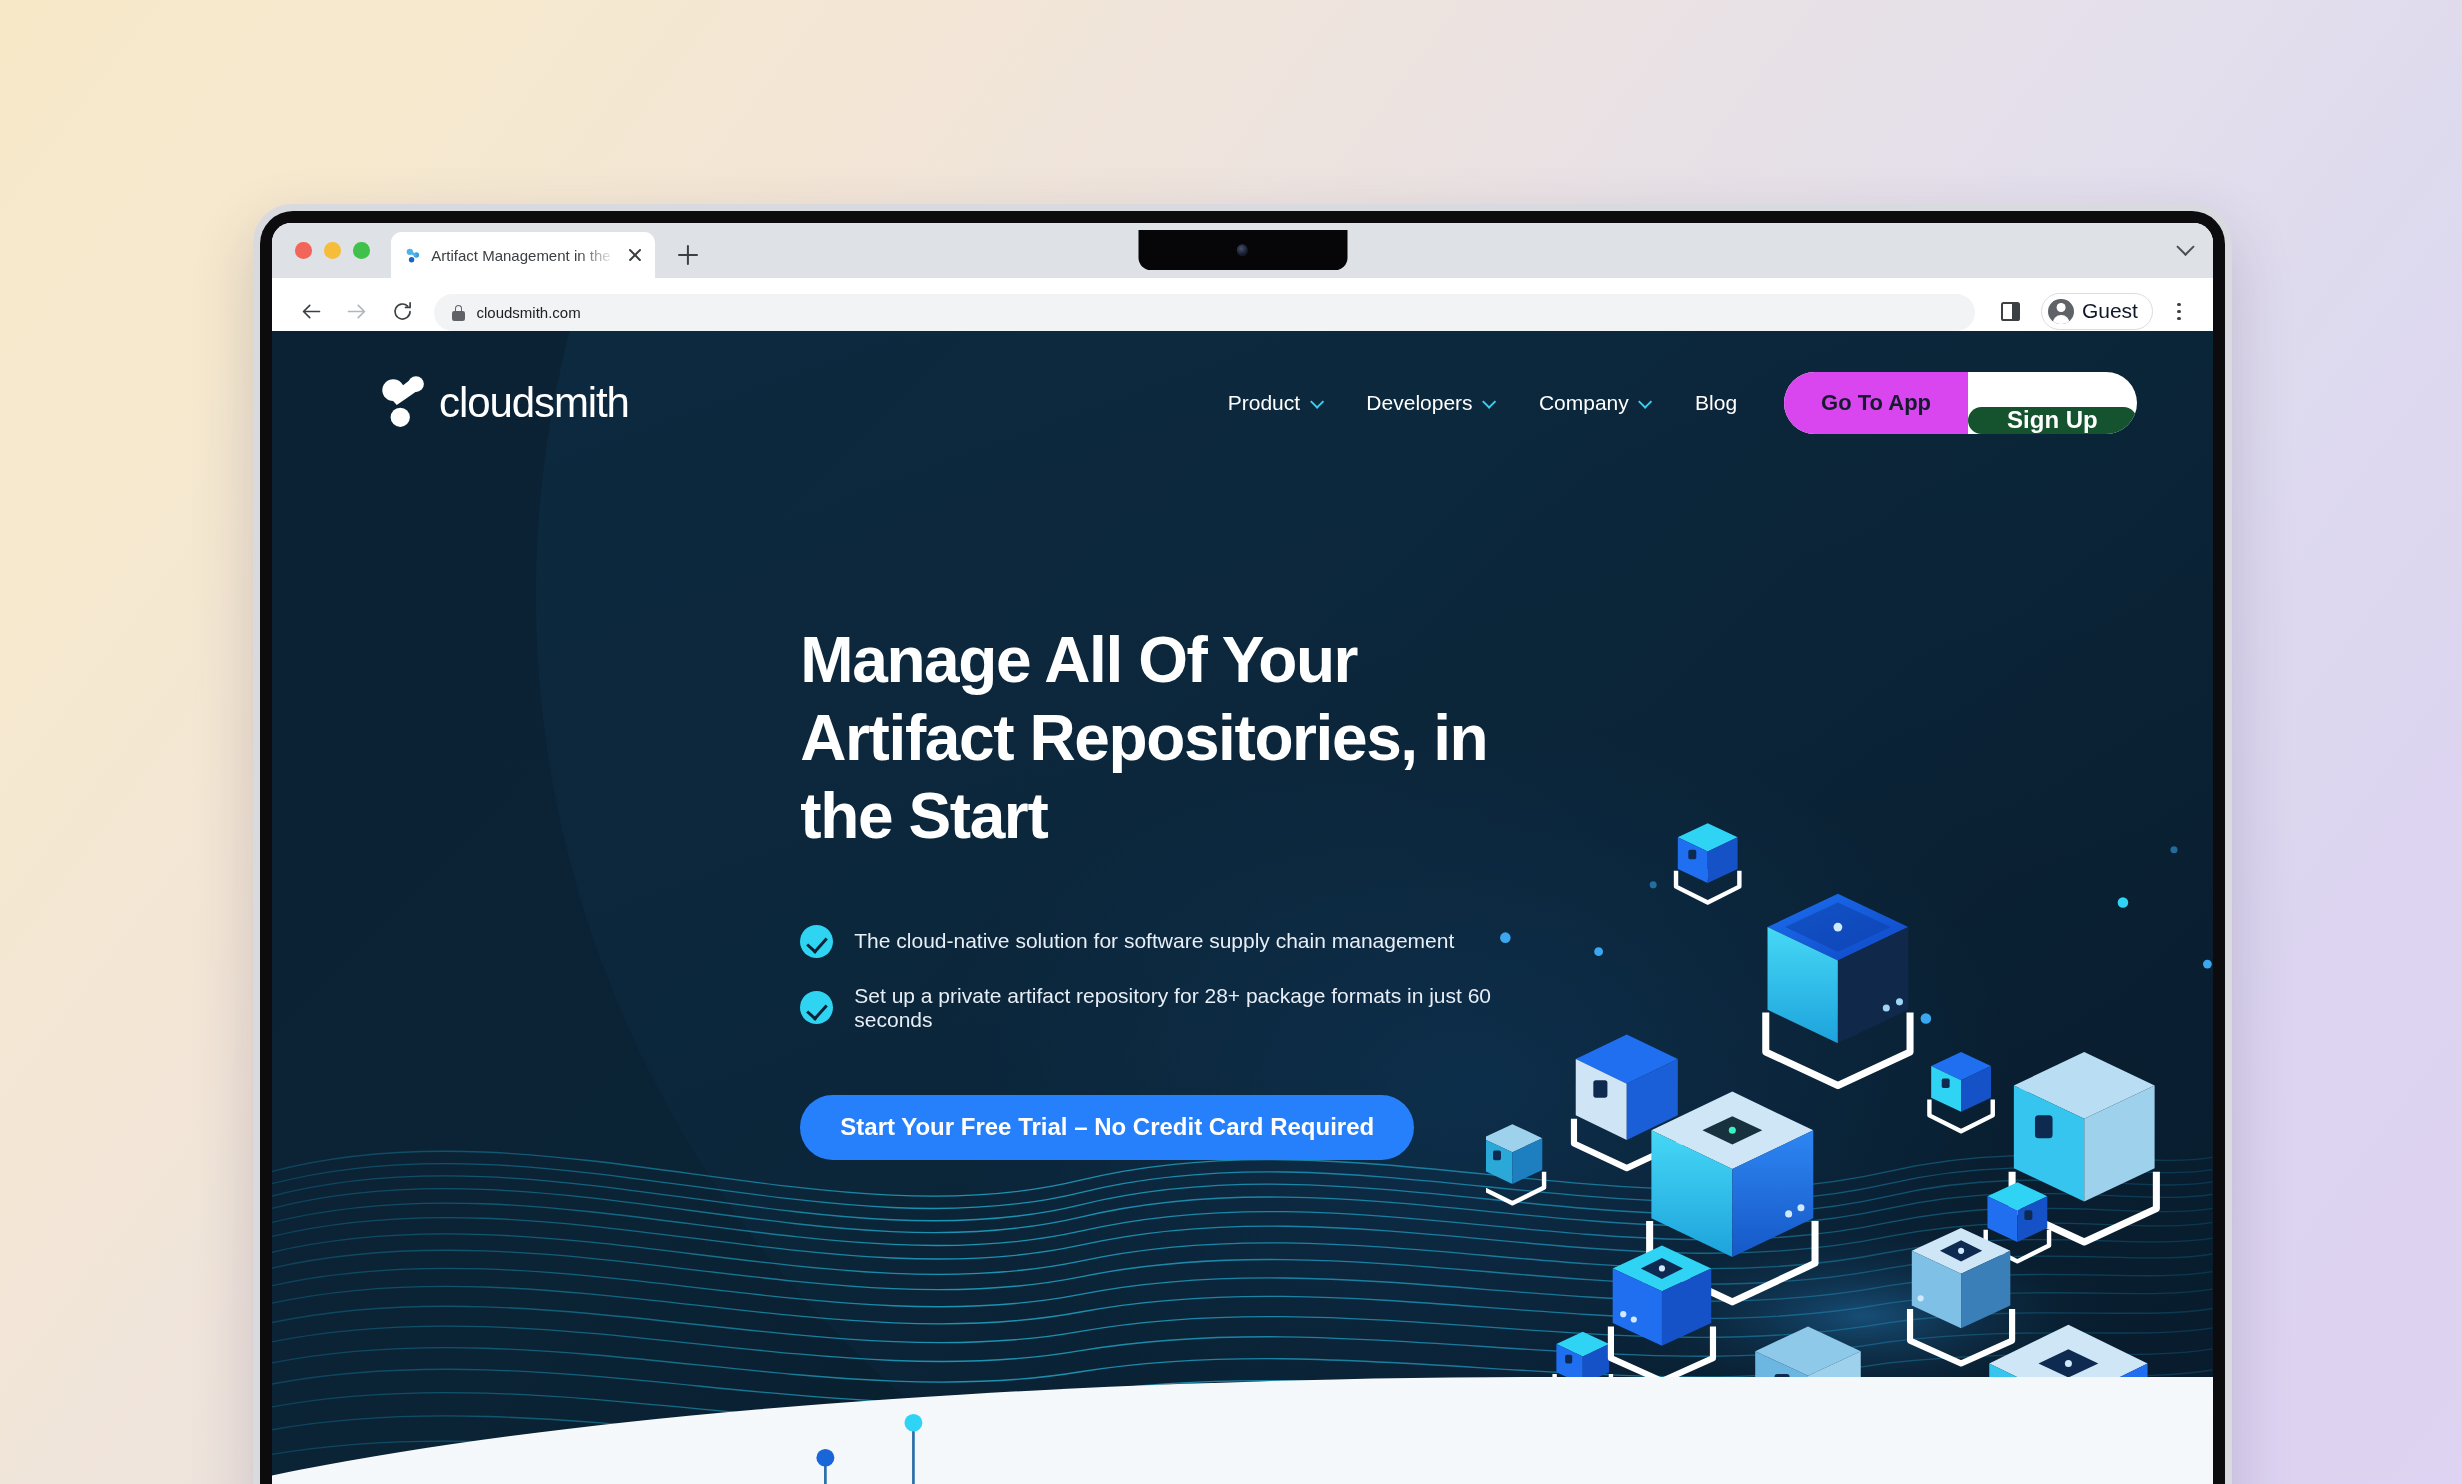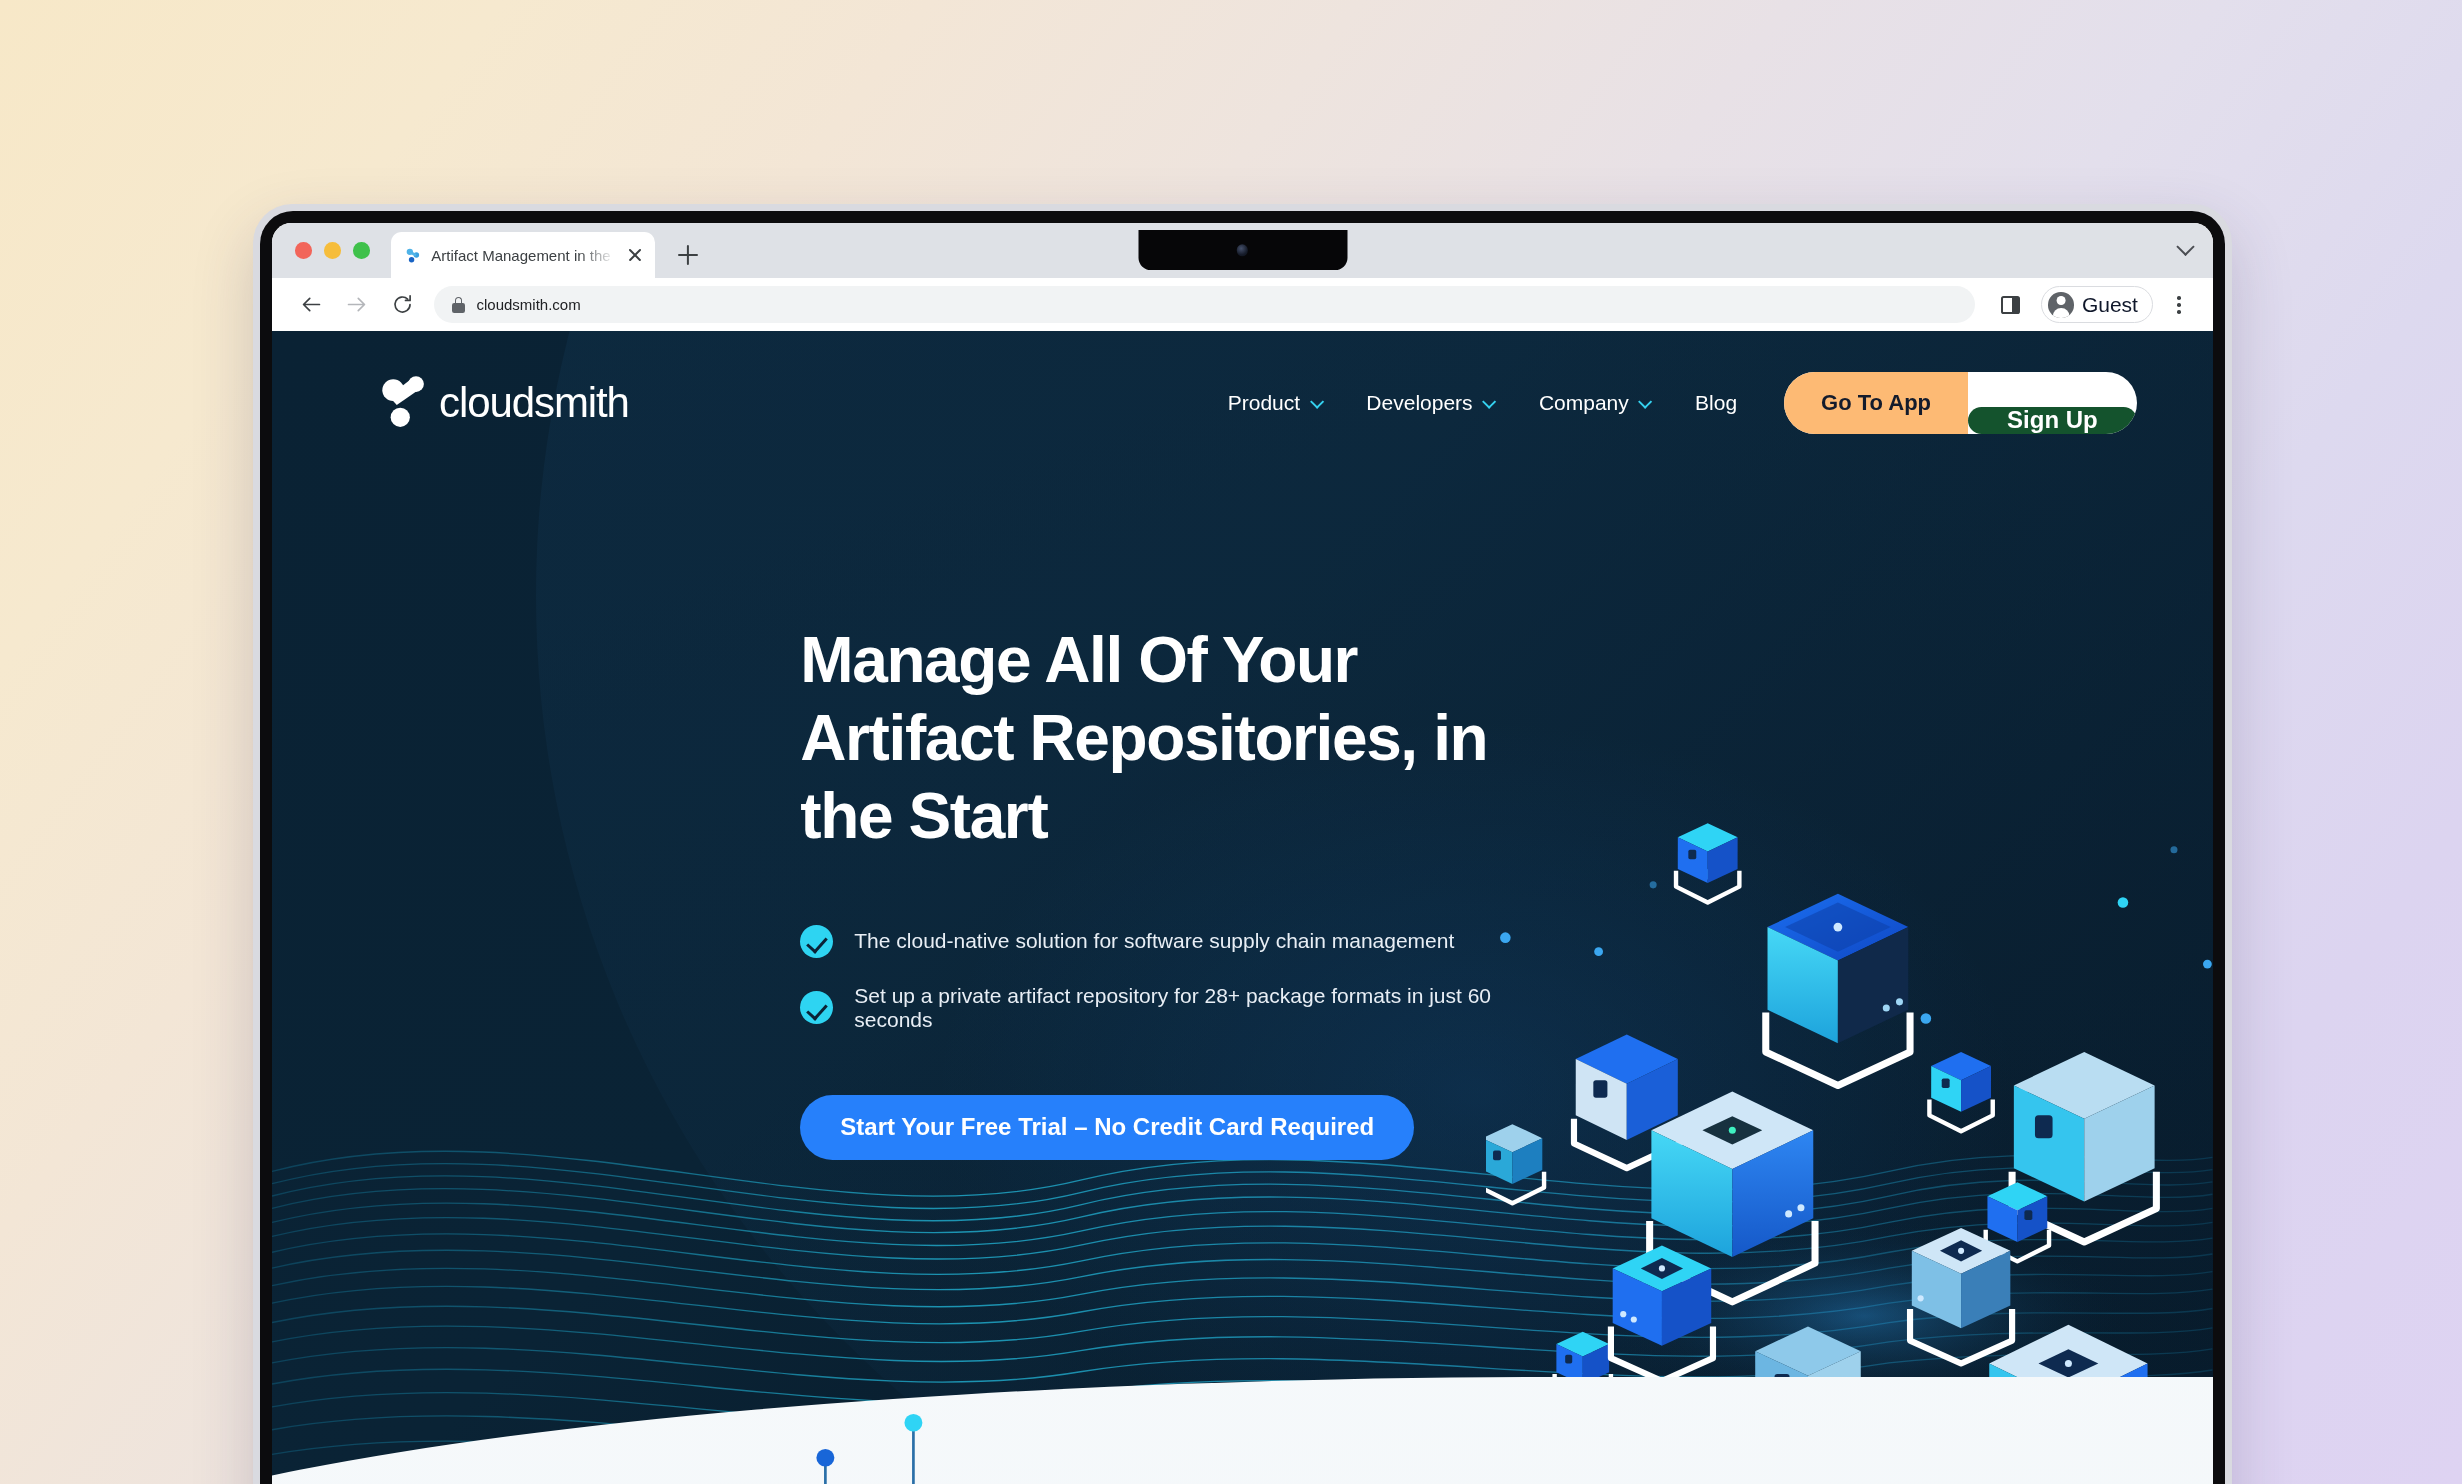--- a/index.html
+++ b/index.html
@@ -150,21 +150,21 @@
     width: 13px; height: 13px;
     border-right: 2.3px solid #4a4d52;
     border-bottom: 2.3px solid #4a4d52;
     transform: rotate(45deg) translate(-2.6px,-2.6px);
   }
 
   .toolbar {
     height: 53px;
     background: #ffffff;
     display: flex;
-    align-items: center;
+    align-items: flex-end;
     padding: 0 16px 0 19.3px;
     gap: 5.3px;
   }
   .tb-btn {
     width: 40px; height: 40px;
     display: flex; align-items: center; justify-content: center;
     border-radius: 50%;
     flex: 0 0 40px;
   }
   .arrow-ico { stroke: #3c4043; stroke-width: 1.9; fill: none; }
@@ -292,21 +292,21 @@
   }
   .nav-cta {
     display: flex; align-items: stretch;
     height: 62px; border-radius: 31px; overflow: hidden;
     background: #ffffff;
   }
   .btn-goto {
     display: flex; align-items: center; justify-content: center;
     padding: 0 37px;
     font-size: 22px; font-weight: 700; color: #131b2c;
-    background: #fdba74;
+    background: #d946ef;
   }
   .btn-signup {
     display: flex; align-items: center; justify-content: center;
     padding: 0 39px;
     font-size: 24px; font-weight: 700; color: #ffffff;
     background: #14532d;
     border-radius: 31px;
     margin-top: 35px;
   }
 

